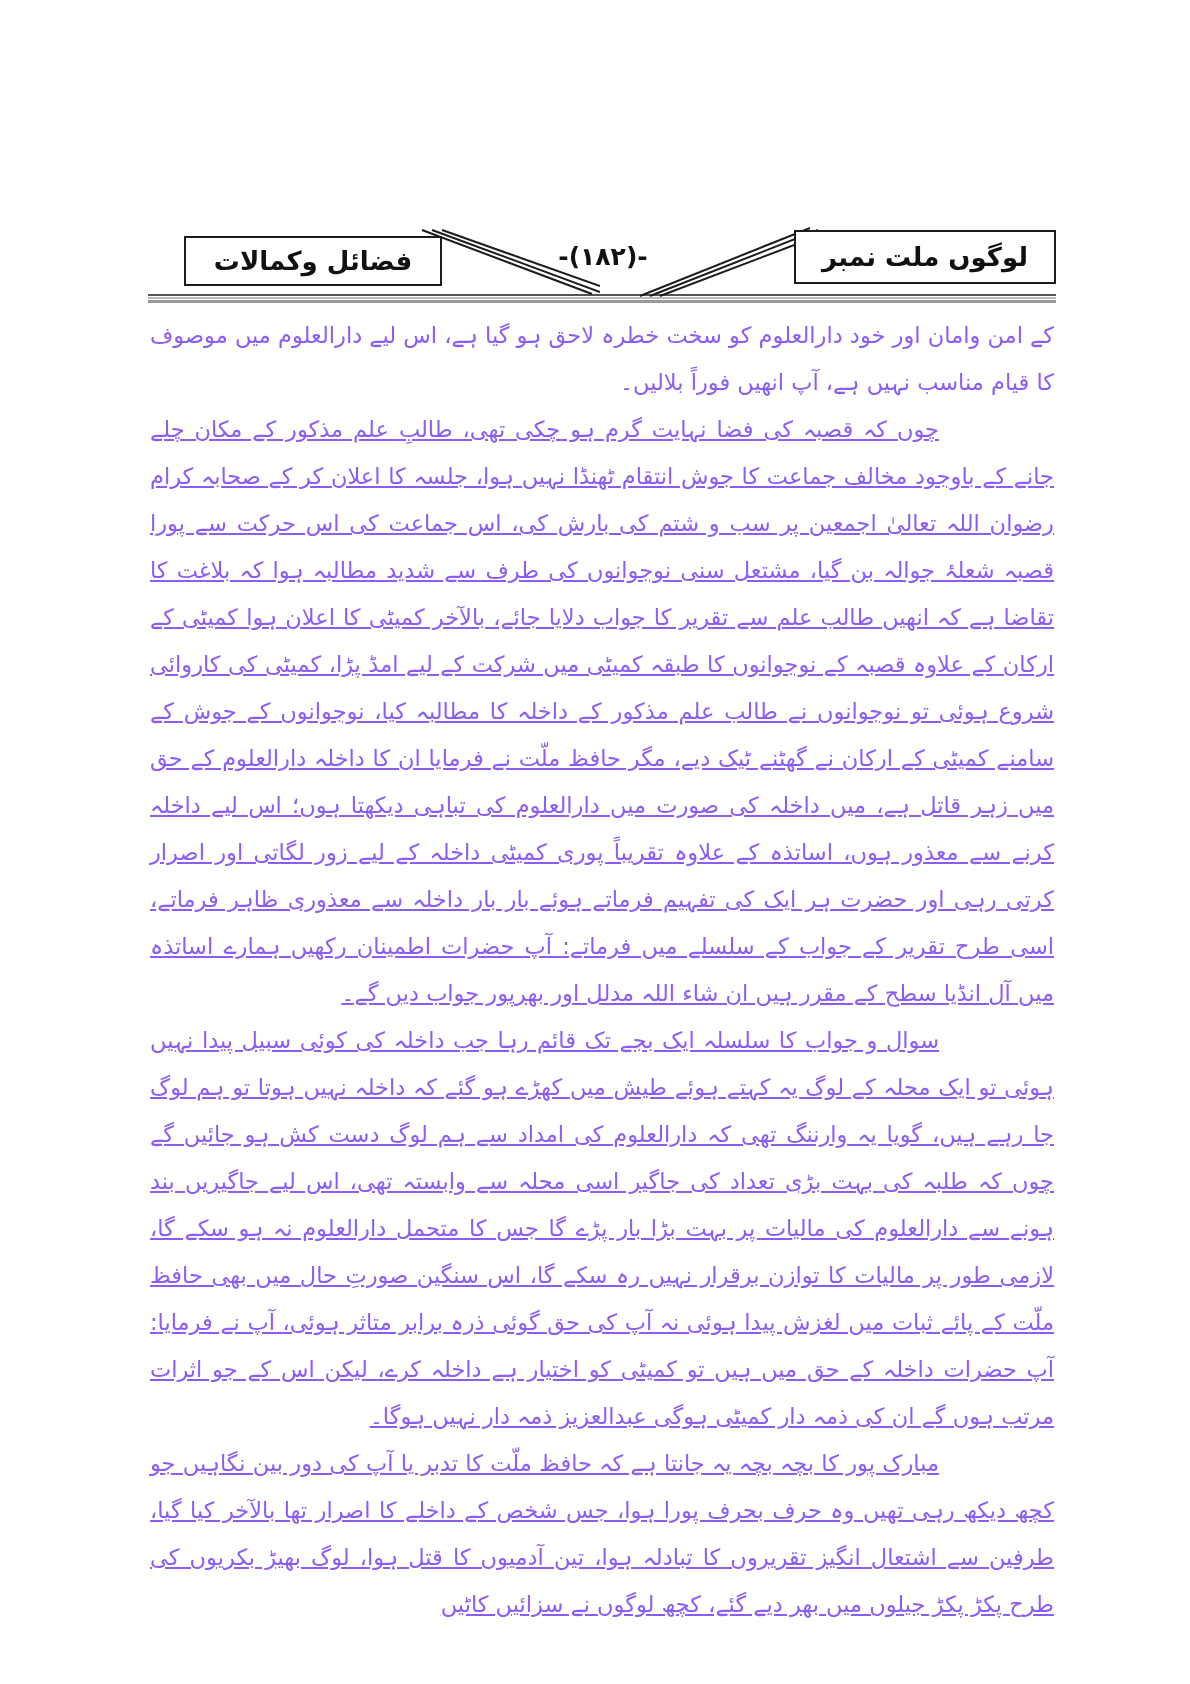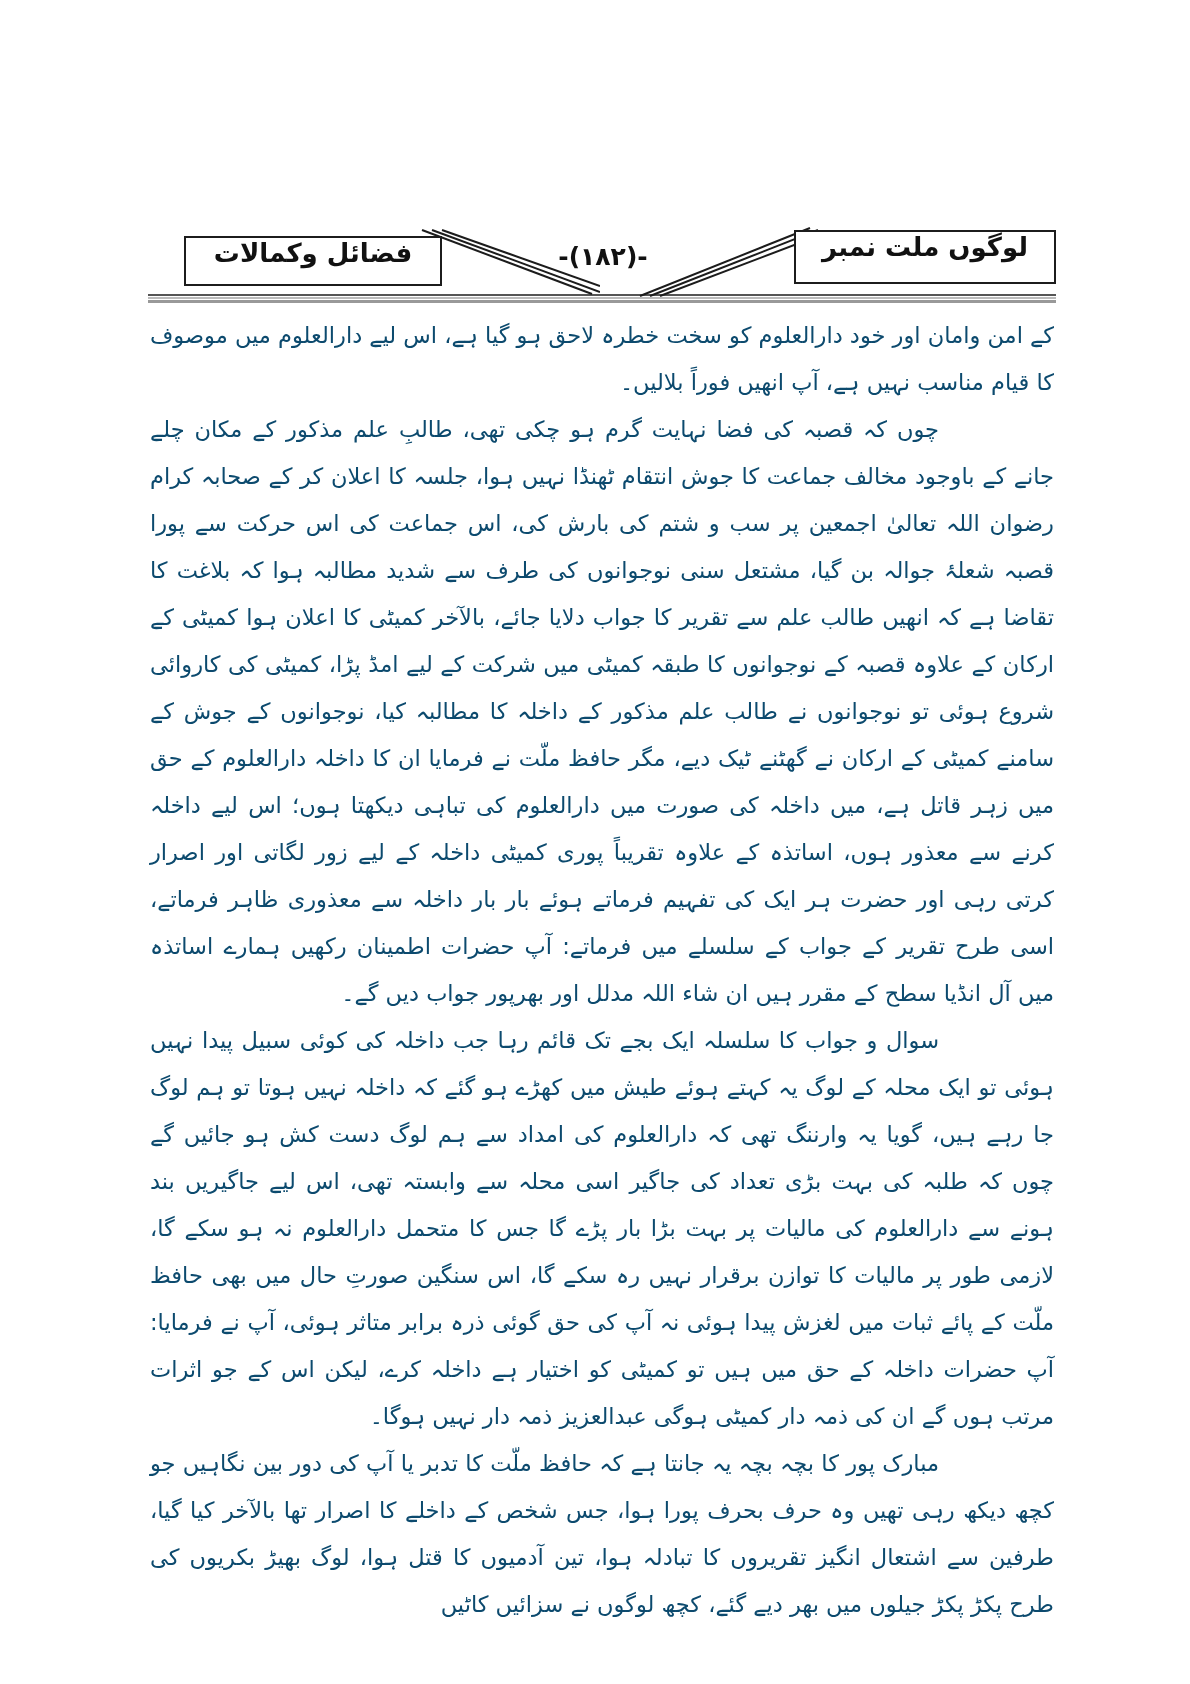--- a/index.html
+++ b/index.html
@@ -20,20 +20,21 @@
     top: 226px;
     left: 150px;
     width: 906px;
     height: 64px;
   }
   .header-box {
     position: absolute;
     border: 2px solid #1c1c1c;
     background: #ffffff;
     display: flex;
+    align-items: center;
     justify-content: center;
     font-size: 26px;
     font-weight: bold;
     direction: rtl;
     white-space: nowrap;
     z-index: 2;
     padding: 0 14px;
   }
   .header-box.left  { left: 34px;  top: 10px; width: 258px; height: 50px; }
   .header-box.right { right: 0px;  top: 4px;  width: 262px; height: 54px; }
@@ -68,24 +69,24 @@
   
   .body-text {
     position: absolute;
     top: 312px;
     left: 150px;
     width: 904px;
     direction: rtl;
     text-align: justify;
     font-size: 22.5px;
     line-height: 47px;
-    color: #0c4a6e;
+    color: #8b5cf6;
   }
   .body-text p { margin: 0; }
-  .body-text p.indent { text-indent: 115px; }
+  .body-text p.indent { text-indent: 115px; text-decoration: underline; }
 </style>
 </head>
 <body>
 
 <div class="page">
 
   <div class="header-band">
 
     <div class="header-box left">
       <span>فضائل وکمالات</span>

